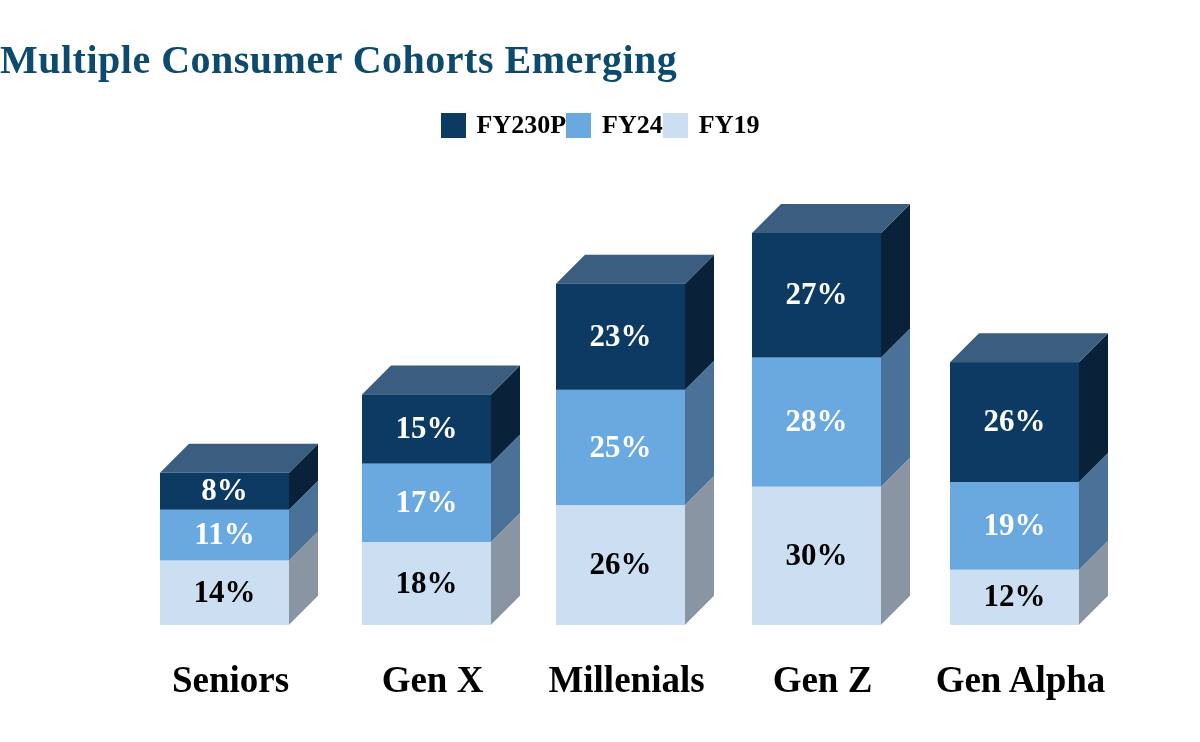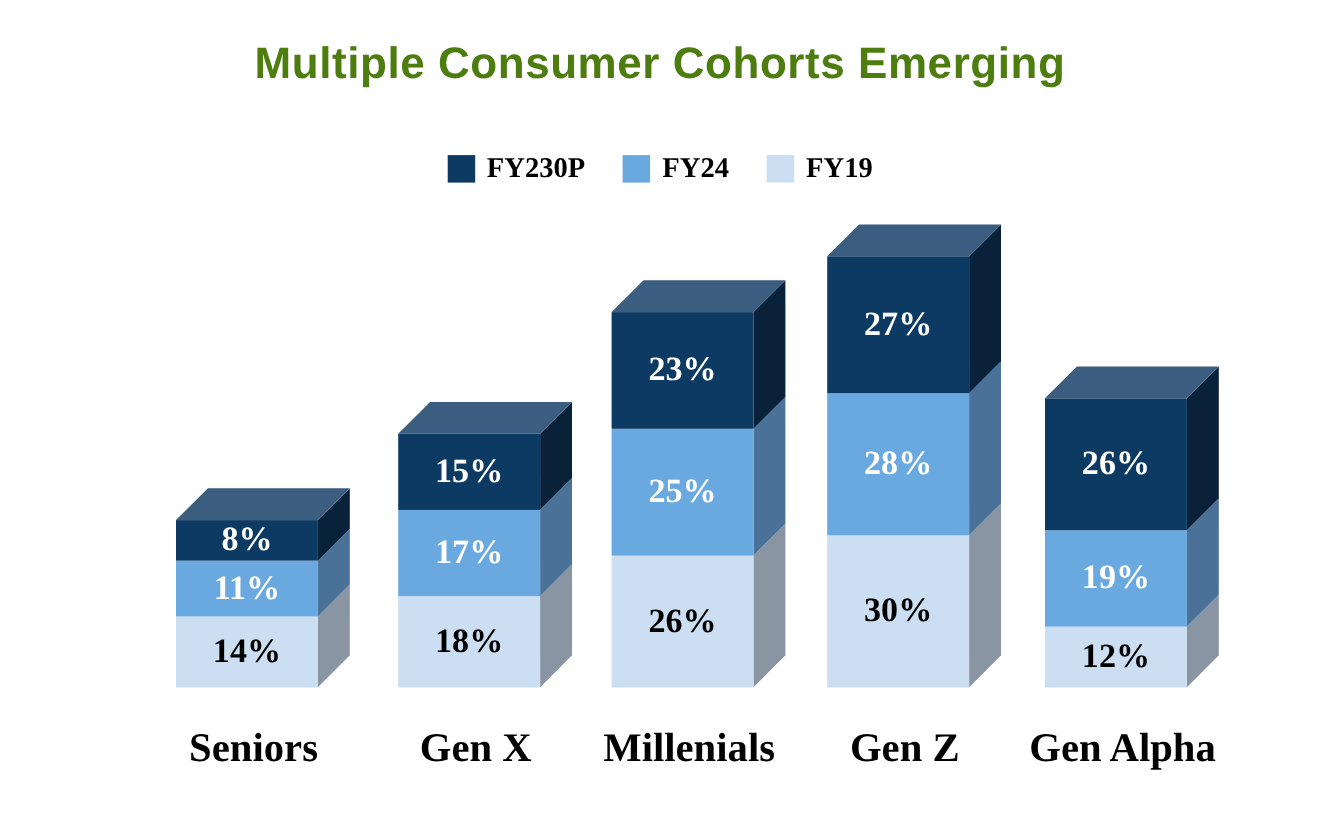--- a/index.html
+++ b/index.html
@@ -17,38 +17,35 @@
     position: relative;
     width: 1200px;
     height: 742px;
     background: #ffffff;
   }
   .chart-title {
     position: absolute;
     top: 36px;
     left: 0;
     width: 1200px;
-    text-align: center;
-    font-family: Liberation Sans, sans-serif;
+    font-family: Liberation Serif, serif;
     font-weight: bold;
     font-size: 40px;
     letter-spacing: 0.5px;
-    color: #4d7c0f;
+    color: #0c4a6e;
     white-space: nowrap;
   }
   .chart-legend {
     position: absolute;
     top: 110px;
     left: 0;
     width: 1200px;
     display: flex;
     justify-content: center;
     align-items: center;
-    gap: 34px;
-    margin-top: 28px;
   }
   .legend-item {
     display: flex;
     align-items: center;
     gap: 11px;
   }
   .legend-swatch {
     width: 25px;
     height: 25px;
     display: block;

